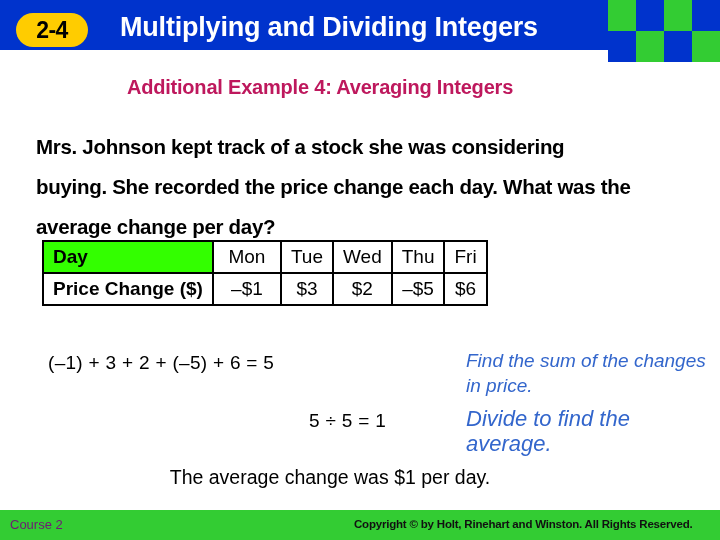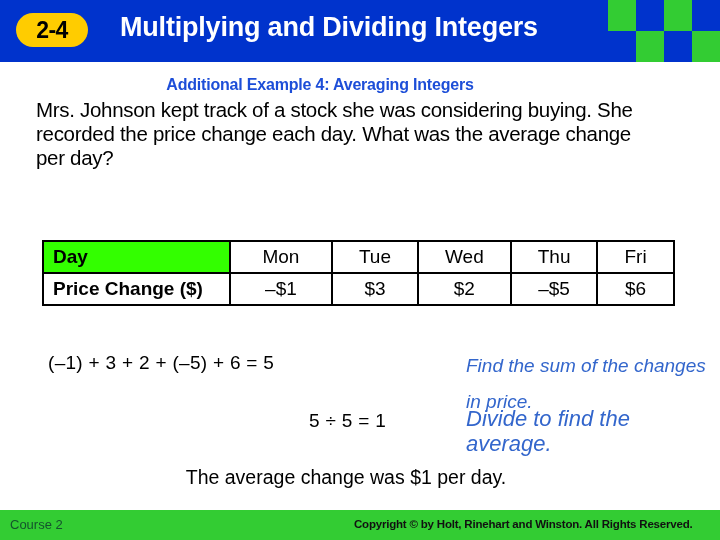--- a/index.html
+++ b/index.html
@@ -13,21 +13,21 @@
     font-family: "Liberation Sans", sans-serif;
     overflow: hidden;
     position: relative;
   }
 
   
   .header {
     position: absolute;
     left: 0; top: 0;
     width: 720px;
-    height: 62px;
+    height: 50px;
     background: #0033cc;
   }
   .header-checks {
     position: absolute;
     right: 0; top: 0;
     width: 112px;
     height: 62px;
     display: grid;
     grid-template-columns: repeat(4, 28px);
     grid-template-rows: repeat(2, 31px);
@@ -71,51 +71,51 @@
     left: 0; top: 62px;
     width: 720px;
     height: 448px;
   }
 
   .example-title {
     position: absolute;
     left: 0; top: 14px;
     width: 640px;
     text-align: center;
-    font-size: 16px;
-    font-weight: bold;
-    color: #1d4ed8;
+    font-size: 20px;
+    font-weight: bold;
+    color: #be185d;
     letter-spacing: -0.2px;
   }
 
   .problem {
     position: absolute;
     left: 36px;
-    top: 36px;
+    top: 65px;
     width: 600px;
     font-size: 20.5px;
-    font-weight: normal;
-    color: #000000;
-    line-height: 24px;
+    font-weight: bold;
+    color: #000000;
+    line-height: 40px;
     letter-spacing: -0.3px;
   }
 
   
   .data-table {
     position: absolute;
     left: 42px;
     top: 178px;
     border-collapse: collapse;
     background: #ffffff;
   }
   .data-table td {
     border: 2px solid #000000;
     font-size: 19px;
     height: 30px;
-    padding: 0 26px;
+    padding: 0 9px;
     color: #000000;
     text-align: center;
     white-space: nowrap;
   }
   .data-table td.rowhead {
     font-weight: bold;
     text-align: left;
     padding-left: 9px;
   }
   .data-table tr.header-row td.rowhead {
@@ -144,55 +144,55 @@
     letter-spacing: 0.3px;
   }
   .note-1 {
     position: absolute;
     left: 466px;
     top: 286px;
     width: 240px;
     font-size: 19px;
     font-style: italic;
     color: #3366cc;
-    line-height: 36px;
+    line-height: 25px;
   }
   .note-2 {
     position: absolute;
     left: 466px;
     top: 344px;
     width: 240px;
     font-size: 22px;
     font-style: italic;
     color: #3366cc;
     line-height: 25px;
   }
   .conclusion {
     position: absolute;
-    left: 16px;
+    left: 0;
     top: 404px;
     width: 660px;
     text-align: center;
     font-size: 19.5px;
     color: #000000;
   }
 
   
   .footer {
     position: absolute;
     left: 0; top: 510px;
     width: 720px;
     height: 30px;
     background: #33cc33;
   }
   .footer-left {
     position: absolute;
     left: 10px; top: 7px;
     font-size: 13px;
-    color: #14532d;
+    color: #701a75;
     font-weight: normal;
   }
   .footer-right {
     position: absolute;
     left: 322px; top: 8px;
     width: 390px;
     font-size: 11.5px;
     font-weight: bold;
     color: #111111;
     letter-spacing: -0.2px;

